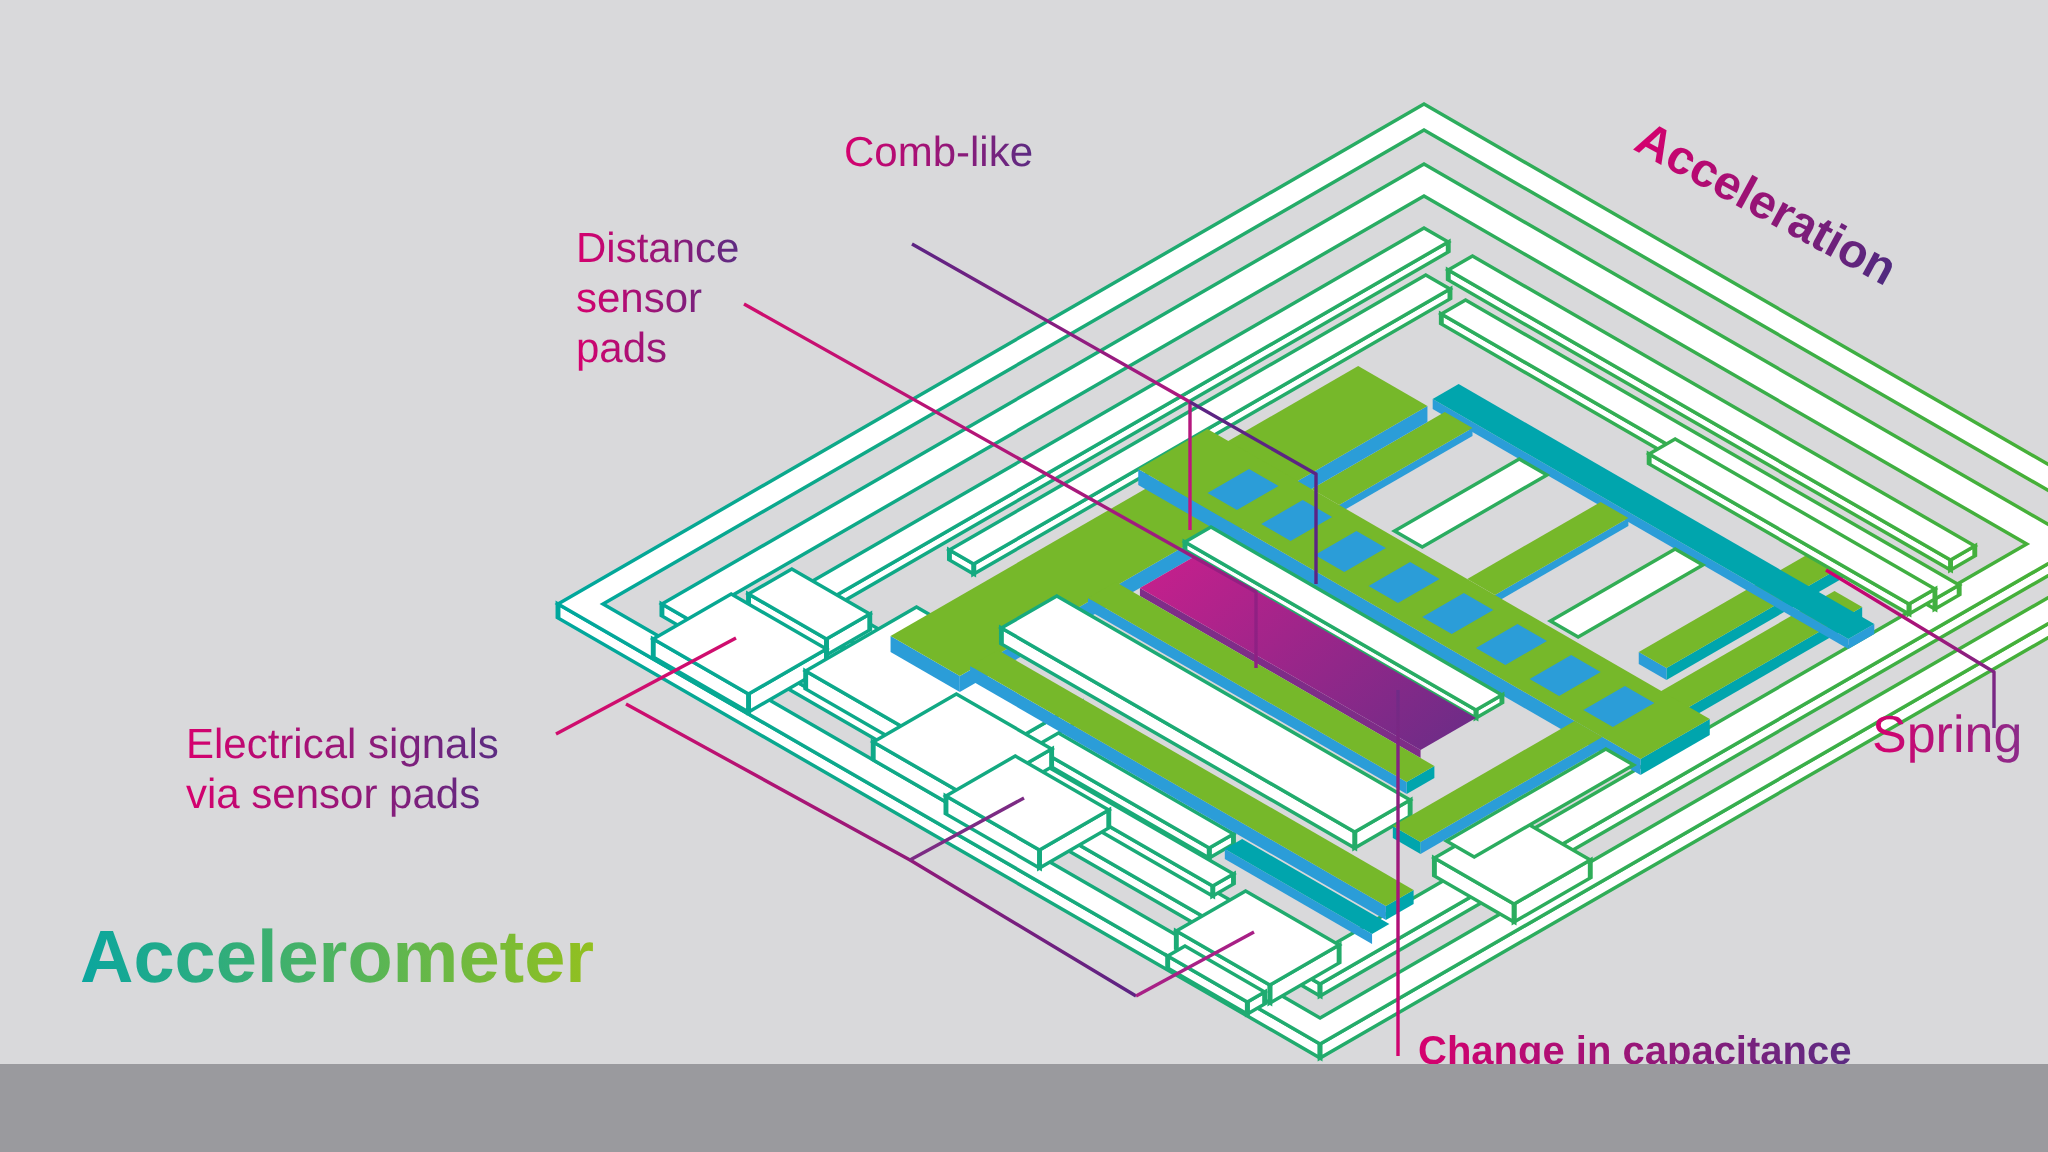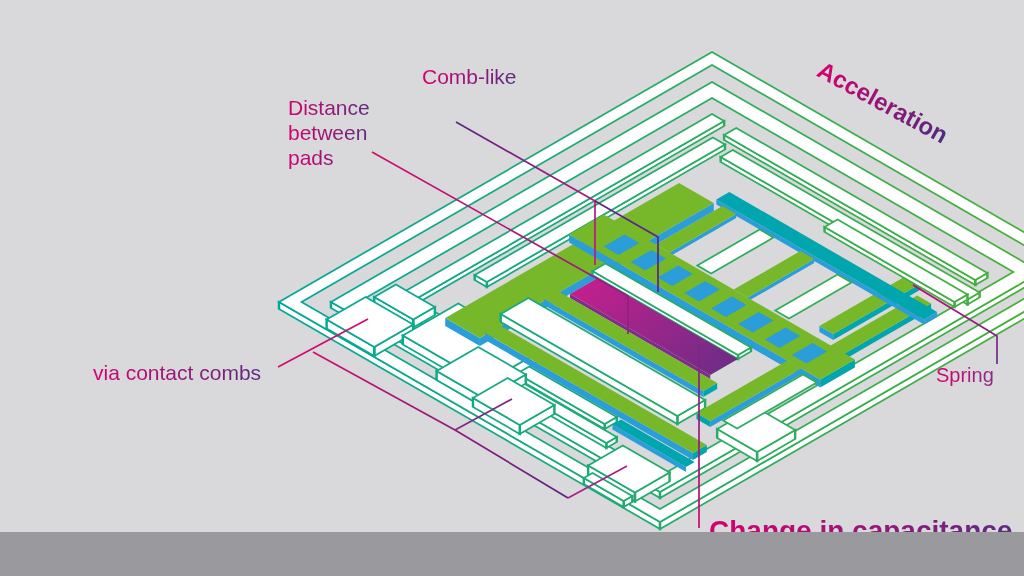--- a/index.html
+++ b/index.html
@@ -12,24 +12,24 @@
   .lbl{position:absolute;line-height:25px;font-size:21px;font-weight:400;}
   .lbl span{display:block;background:linear-gradient(90deg,#d6006e,#5b2c82);
     -webkit-background-clip:text;background-clip:text;color:transparent;}
   .title{position:absolute;left:40px;top:455px;font-size:37px;font-weight:700;line-height:47px;
     background:linear-gradient(90deg,#0aa69f,#93c01f);
     -webkit-background-clip:text;background-clip:text;color:transparent;}
   .accel{position:absolute;left:826px;top:56px;font-size:24px;font-weight:700;
     transform:rotate(28.5deg);transform-origin:left top;white-space:nowrap;
     background:linear-gradient(90deg,#d6006e,#4f2a7f);
     -webkit-background-clip:text;background-clip:text;color:transparent;}
-  .spring-lbl{position:absolute;left:936px;top:364px;font-size:20px;
+  .spring-lbl{position:absolute;left:936px;top:352px;font-size:26px;
     background:linear-gradient(90deg,#d6006e,#8b2b8a);
     -webkit-background-clip:text;background-clip:text;color:transparent;}
-  .change-lbl{position:absolute;left:709px;top:515px;font-size:28px;font-weight:700;white-space:nowrap;
+  .change-lbl{position:absolute;left:709px;top:515px;font-size:20px;font-weight:700;white-space:nowrap;
     background:linear-gradient(90deg,#d6006e,#5b2c82);
     -webkit-background-clip:text;background-clip:text;color:transparent;}
 </style>
 </head>
 <body>
 
 <div class="stage">
 
 <svg width="1024" height="576" viewBox="0 0 1024 576">
   <defs>
@@ -227,32 +227,34 @@
     <path d="M568,498 L627,466" stroke="#a82086"></path>
     <path d="M699,345 L699,528" stroke="url(#gChange)"></path>
     <path d="M913,285 L997,336 L997,364" stroke="url(#gSpring)"></path>
   </g>
 </svg>
 
   <div class="lbl" style="left:422px;top:64px;">
     <span>Comb-like</span>
   </div>
 
-  <div class="lbl" style="left:288px;top:95px;">
+  <div class="lbl" style="left:288px;top:112px;">
     <span>Distance</span>
-    <span>between</span>
+    <span>sensor</span>
     <span>pads</span>
   </div>
 
   <div class="lbl" style="left:93px;top:360px;">
-    <span>via contact combs</span>
+    <span>Electrical signals</span>
+    <span>via sensor pads</span>
   </div>
 
   <div class="accel">Acceleration</div>
 
   <div class="spring-lbl">Spring</div>
 
   <div class="change-lbl">Change in capacitance</div>
 
   <div class="title">
+    <span style="display:block">Accelerometer</span>
   </div>
 
 </div>
 
 </body></html>

